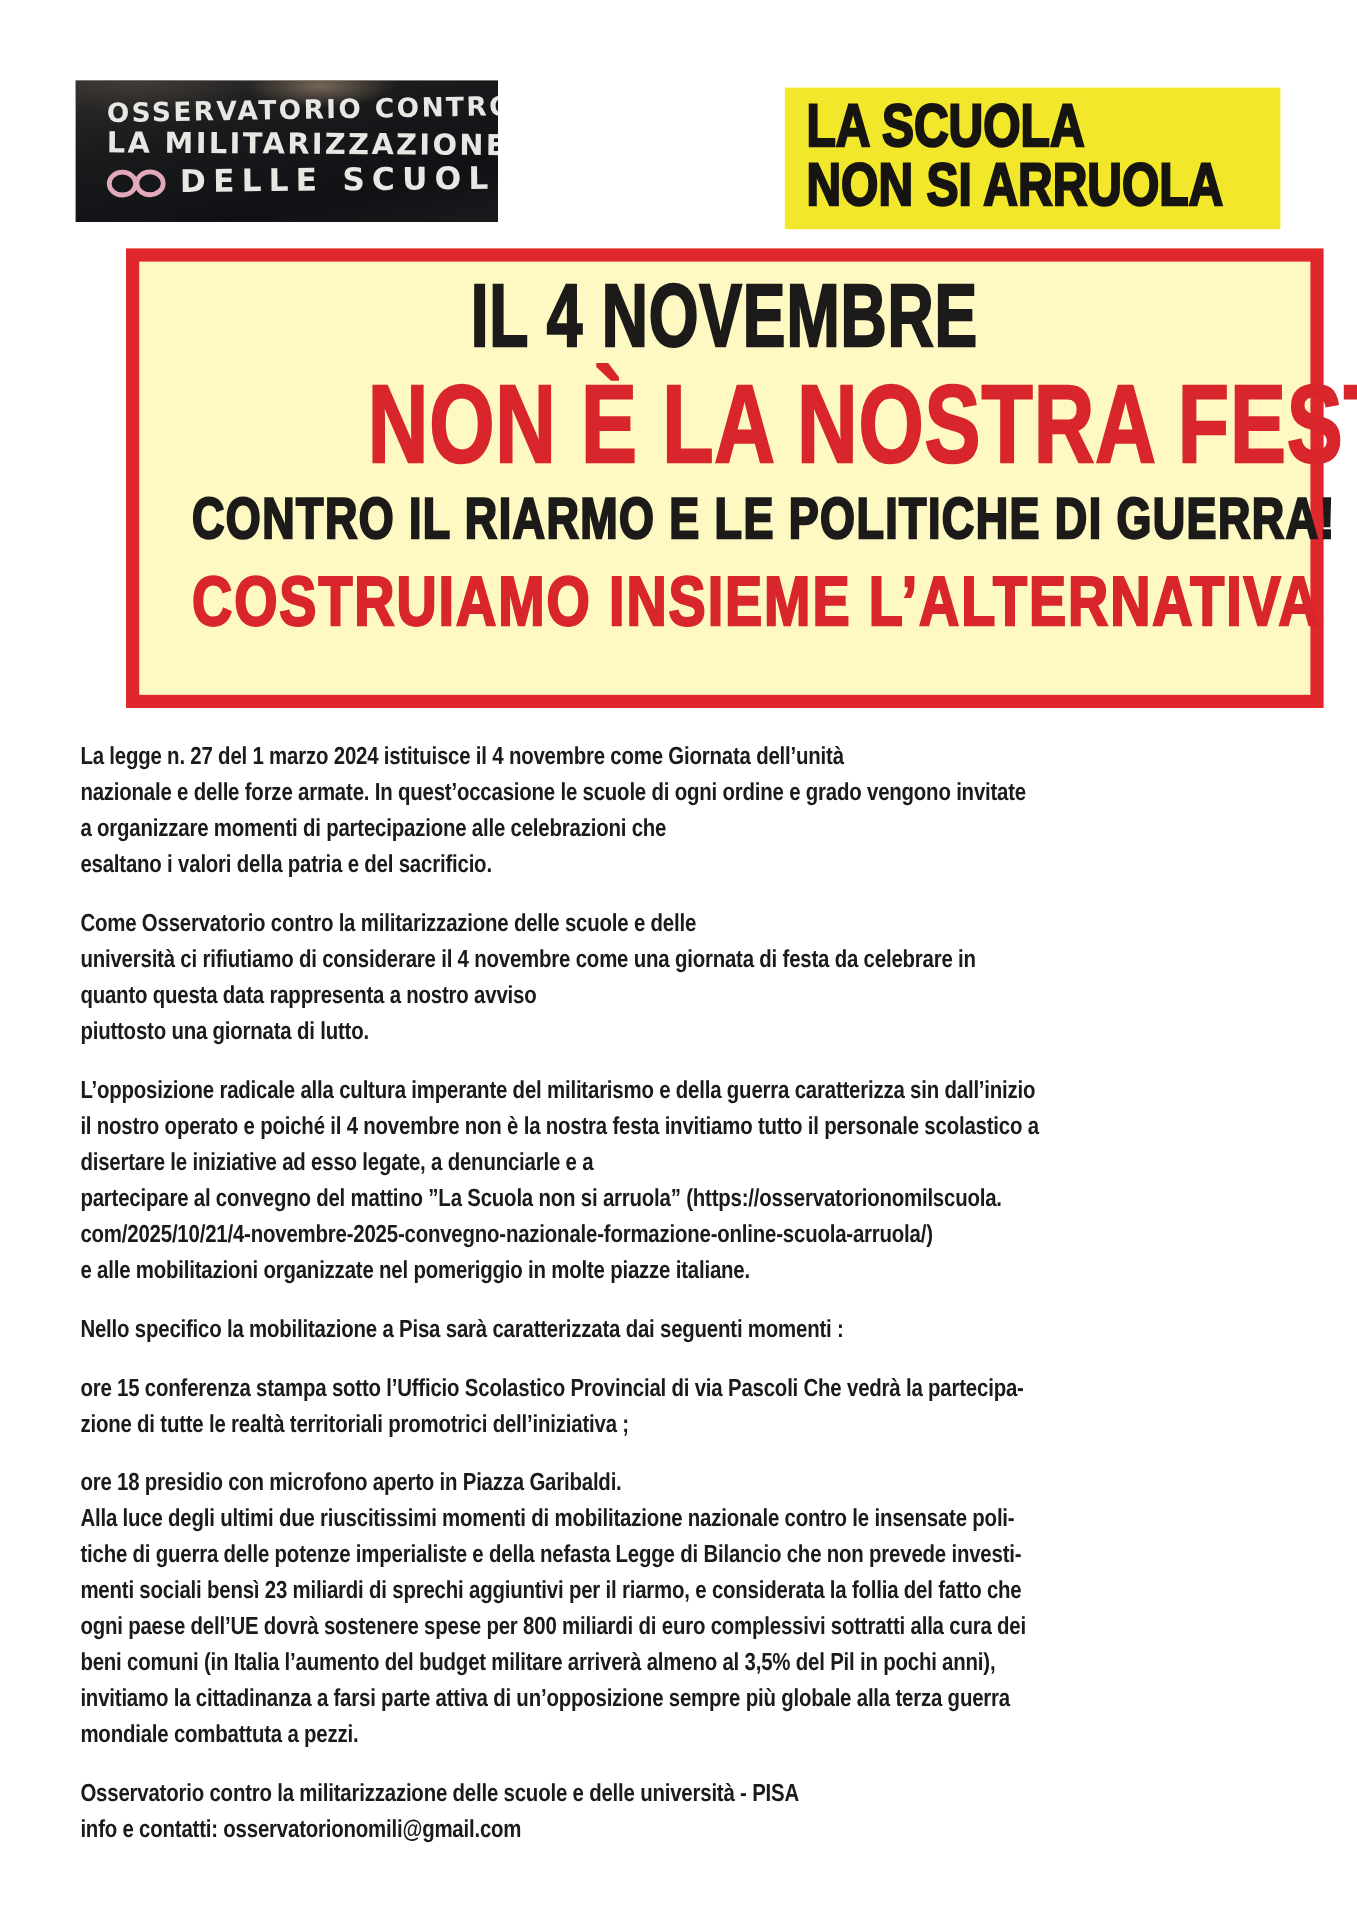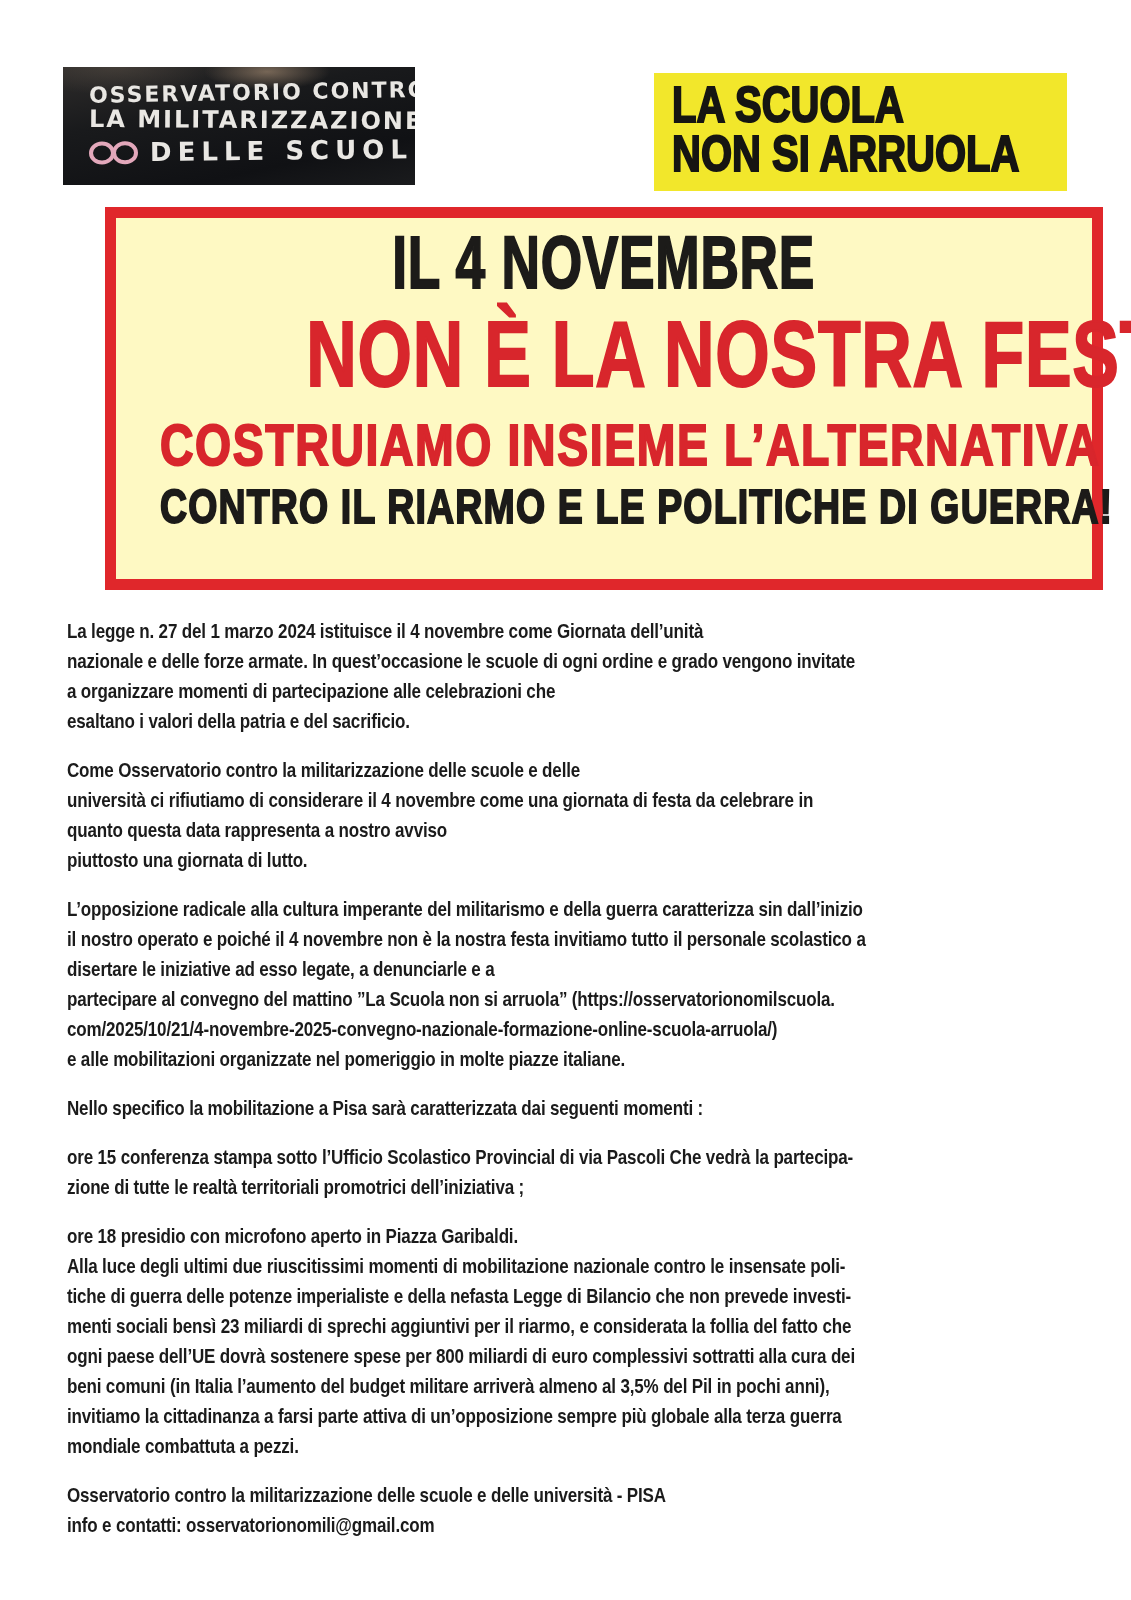--- a/index.html
+++ b/index.html
@@ -81,22 +81,22 @@
   </div>
 
   <div class="yellow-badge" style="background:#f2e72b; color:#161512;">
     <div><span class="cond">LA SCUOLA</span></div>
     <div><span class="cond">NON SI ARRUOLA</span></div>
   </div>
 
   <div class="headline-box">
     <div class="hl hl-1 center"><span class="cond">IL 4 NOVEMBRE</span></div>
     <div class="hl hl-2 center"><span class="cond">NON È LA NOSTRA FESTA!</span></div>
+    <div class="hl hl-4 left"><span class="cond">CONTRO IL RIARMO E LE POLITICHE DI GUERRA!</span></div>
     <div class="hl hl-5 left"><span class="cond">COSTRUIAMO INSIEME L’ALTERNATIVA</span></div>
-    <div class="hl hl-4 left"><span class="cond">CONTRO IL RIARMO E LE POLITICHE DI GUERRA!</span></div>
   </div>
 
   <div class="body-copy">
     <p>La legge n. 27 del 1 marzo 2024 istituisce il 4 novembre come Giornata dell’unità
 nazionale e delle forze armate. In quest’occasione le scuole di ogni ordine e grado vengono invitate
 a organizzare momenti di partecipazione alle celebrazioni che
 esaltano i valori della patria e del sacrificio.</p>
     <p>Come Osservatorio contro la militarizzazione delle scuole e delle
 università ci rifiutiamo di considerare il 4 novembre come una giornata di festa da celebrare in
 quanto questa data rappresenta a nostro avviso

